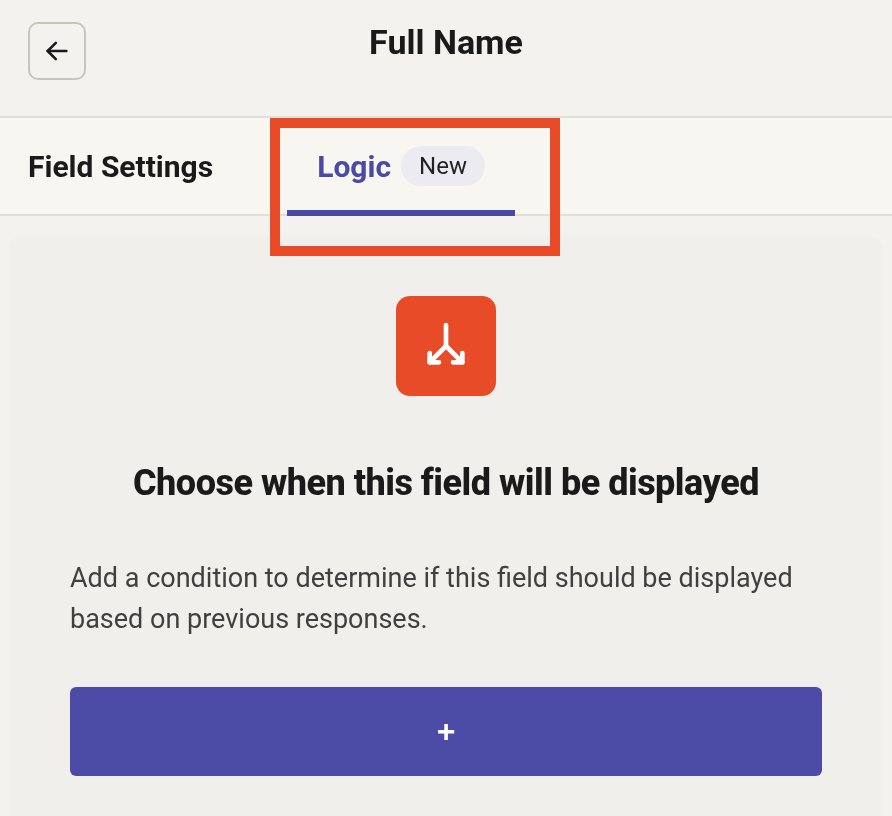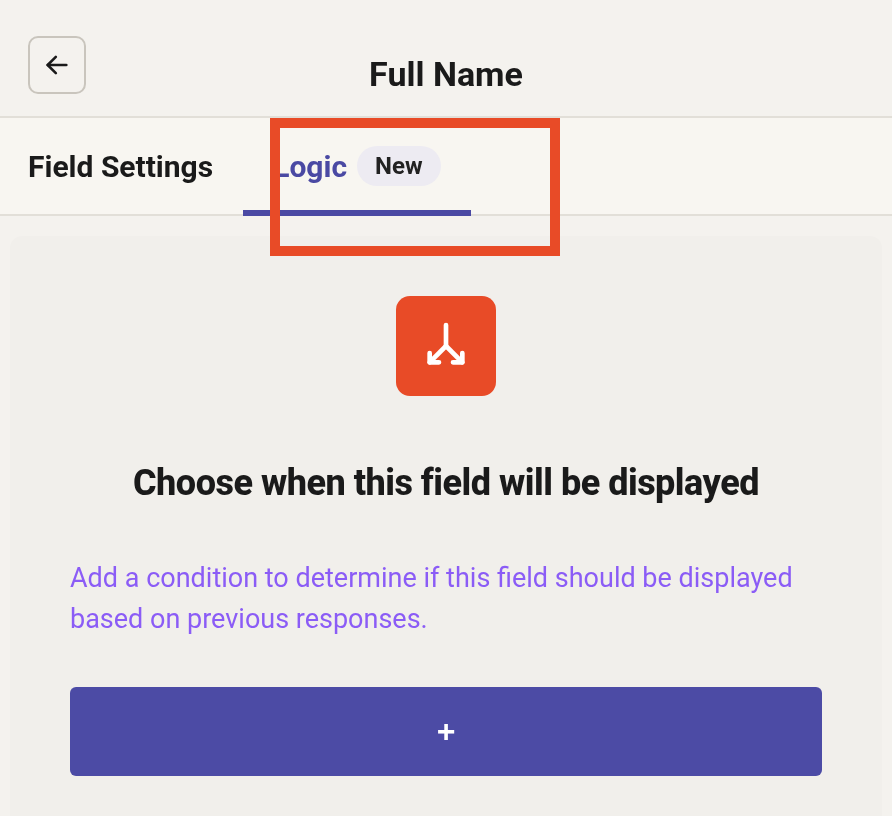--- a/index.html
+++ b/index.html
@@ -5,21 +5,21 @@
   * { box-sizing: border-box; margin: 0; padding: 0; }
   body {
     font-family: -apple-system, BlinkMacSystemFont, "Segoe UI", Roboto, Helvetica, Arial, sans-serif;
     background: #f4f2ee;
     width: 892px;
     height: 816px;
     overflow: hidden;
   }
   .header {
     display: flex;
-    align-items: flex-end;
+    align-items: flex-start;
     padding: 22px 28px;
     position: relative;
     height: 116px;
   }
   .back-button {
     width: 58px;
     height: 58px;
     border: 2px solid #c9c5bd;
     border-radius: 10px;
     background: transparent;
@@ -39,21 +39,21 @@
   }
   .divider-line {
     height: 2px;
     background: #e2dfd8;
     width: 100%;
   }
   .tabs {
     display: flex;
     align-items: center;
     padding: 0 28px;
-    gap: 30px;
+    gap: 74px;
     height: 98px;
     background: #f8f6f1;
     border-bottom: 2px solid #e2dfd8;
     position: relative;
   }
   .tab {
     font-size: 30px;
     font-weight: 700;
     color: #1a1a1a;
     cursor: pointer;
@@ -69,21 +69,21 @@
     bottom: -2px;
     left: 0;
     right: 0;
     height: 6px;
     background: #4a49a3;
   }
   .badge {
     background: #edebf2;
     color: #222;
     font-size: 24px;
-    font-weight: 700;
+    font-weight: 400;
     padding: 6px 18px;
     border-radius: 999px;
   }
   .highlight-box {
     position: absolute;
     border: 10px solid #e84b27;
     left: 270px;
     top: 0px;
     width: 290px;
     height: 138px;
@@ -117,21 +117,21 @@
     font-size: 36px;
     font-weight: 800;
     color: #1a1a1a;
     text-align: center;
     margin-bottom: 54px;
     letter-spacing: -0.5px;
     margin-top: 16px;
   }
   .card-desc {
     font-size: 27px;
-    color: #8b5cf6;
+    color: #404040;
     line-height: 1.5;
     align-self: stretch;
     margin-bottom: 48px;
   }
   .add-button {
     align-self: stretch;
     background: #4c4ba5;
     color: #fff;
     border: none;
     border-radius: 6px;

